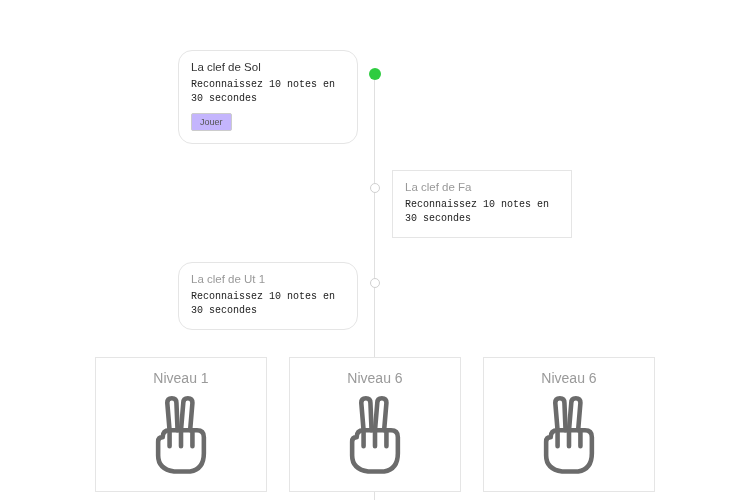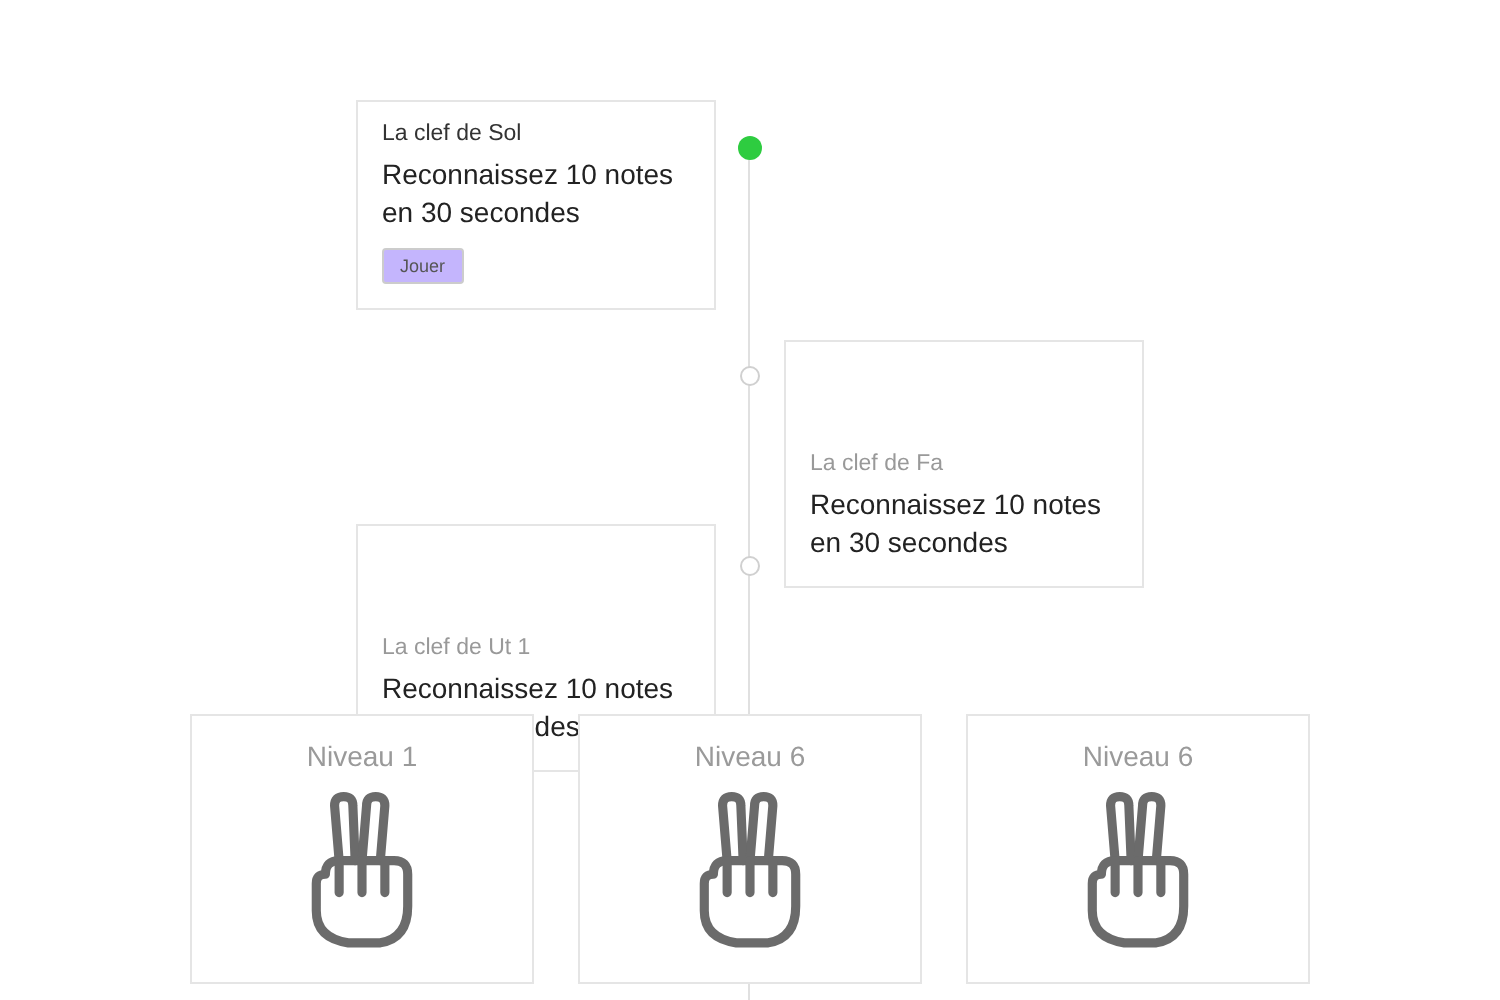--- a/index.html
+++ b/index.html
@@ -39,39 +39,40 @@
     }
     .card {
       position: absolute;
       border: 1px solid #e5e5e5;
       background: #fff;
       padding: 10px 12px 12px 12px;
     }
     .card.left {
       width: 180px;
       right: 392px;
+      border-radius: 14px;
     }
     .card.right {
       width: 180px;
       left: 392px;
     }
     .card-title {
       font-size: 11.5px;
       color: #333;
       font-weight: 400;
       margin-bottom: 5px;
     }
     .card-title.muted {
       color: #999;
-      margin-top: 45px;
     }
     .card-desc {
-      font-size: 14px;
+      font-size: 10px;
       color: #222;
       line-height: 1.35;
+      font-family: Liberation Mono, monospace;
     }
     .btn-play {
       display: inline-block;
       margin-top: 8px;
       border: 1px solid #ccc;
       font-size: 9px;
       color: #555;
       padding: 3px 8px;
       background: #c4b5fd;
       cursor: pointer;

